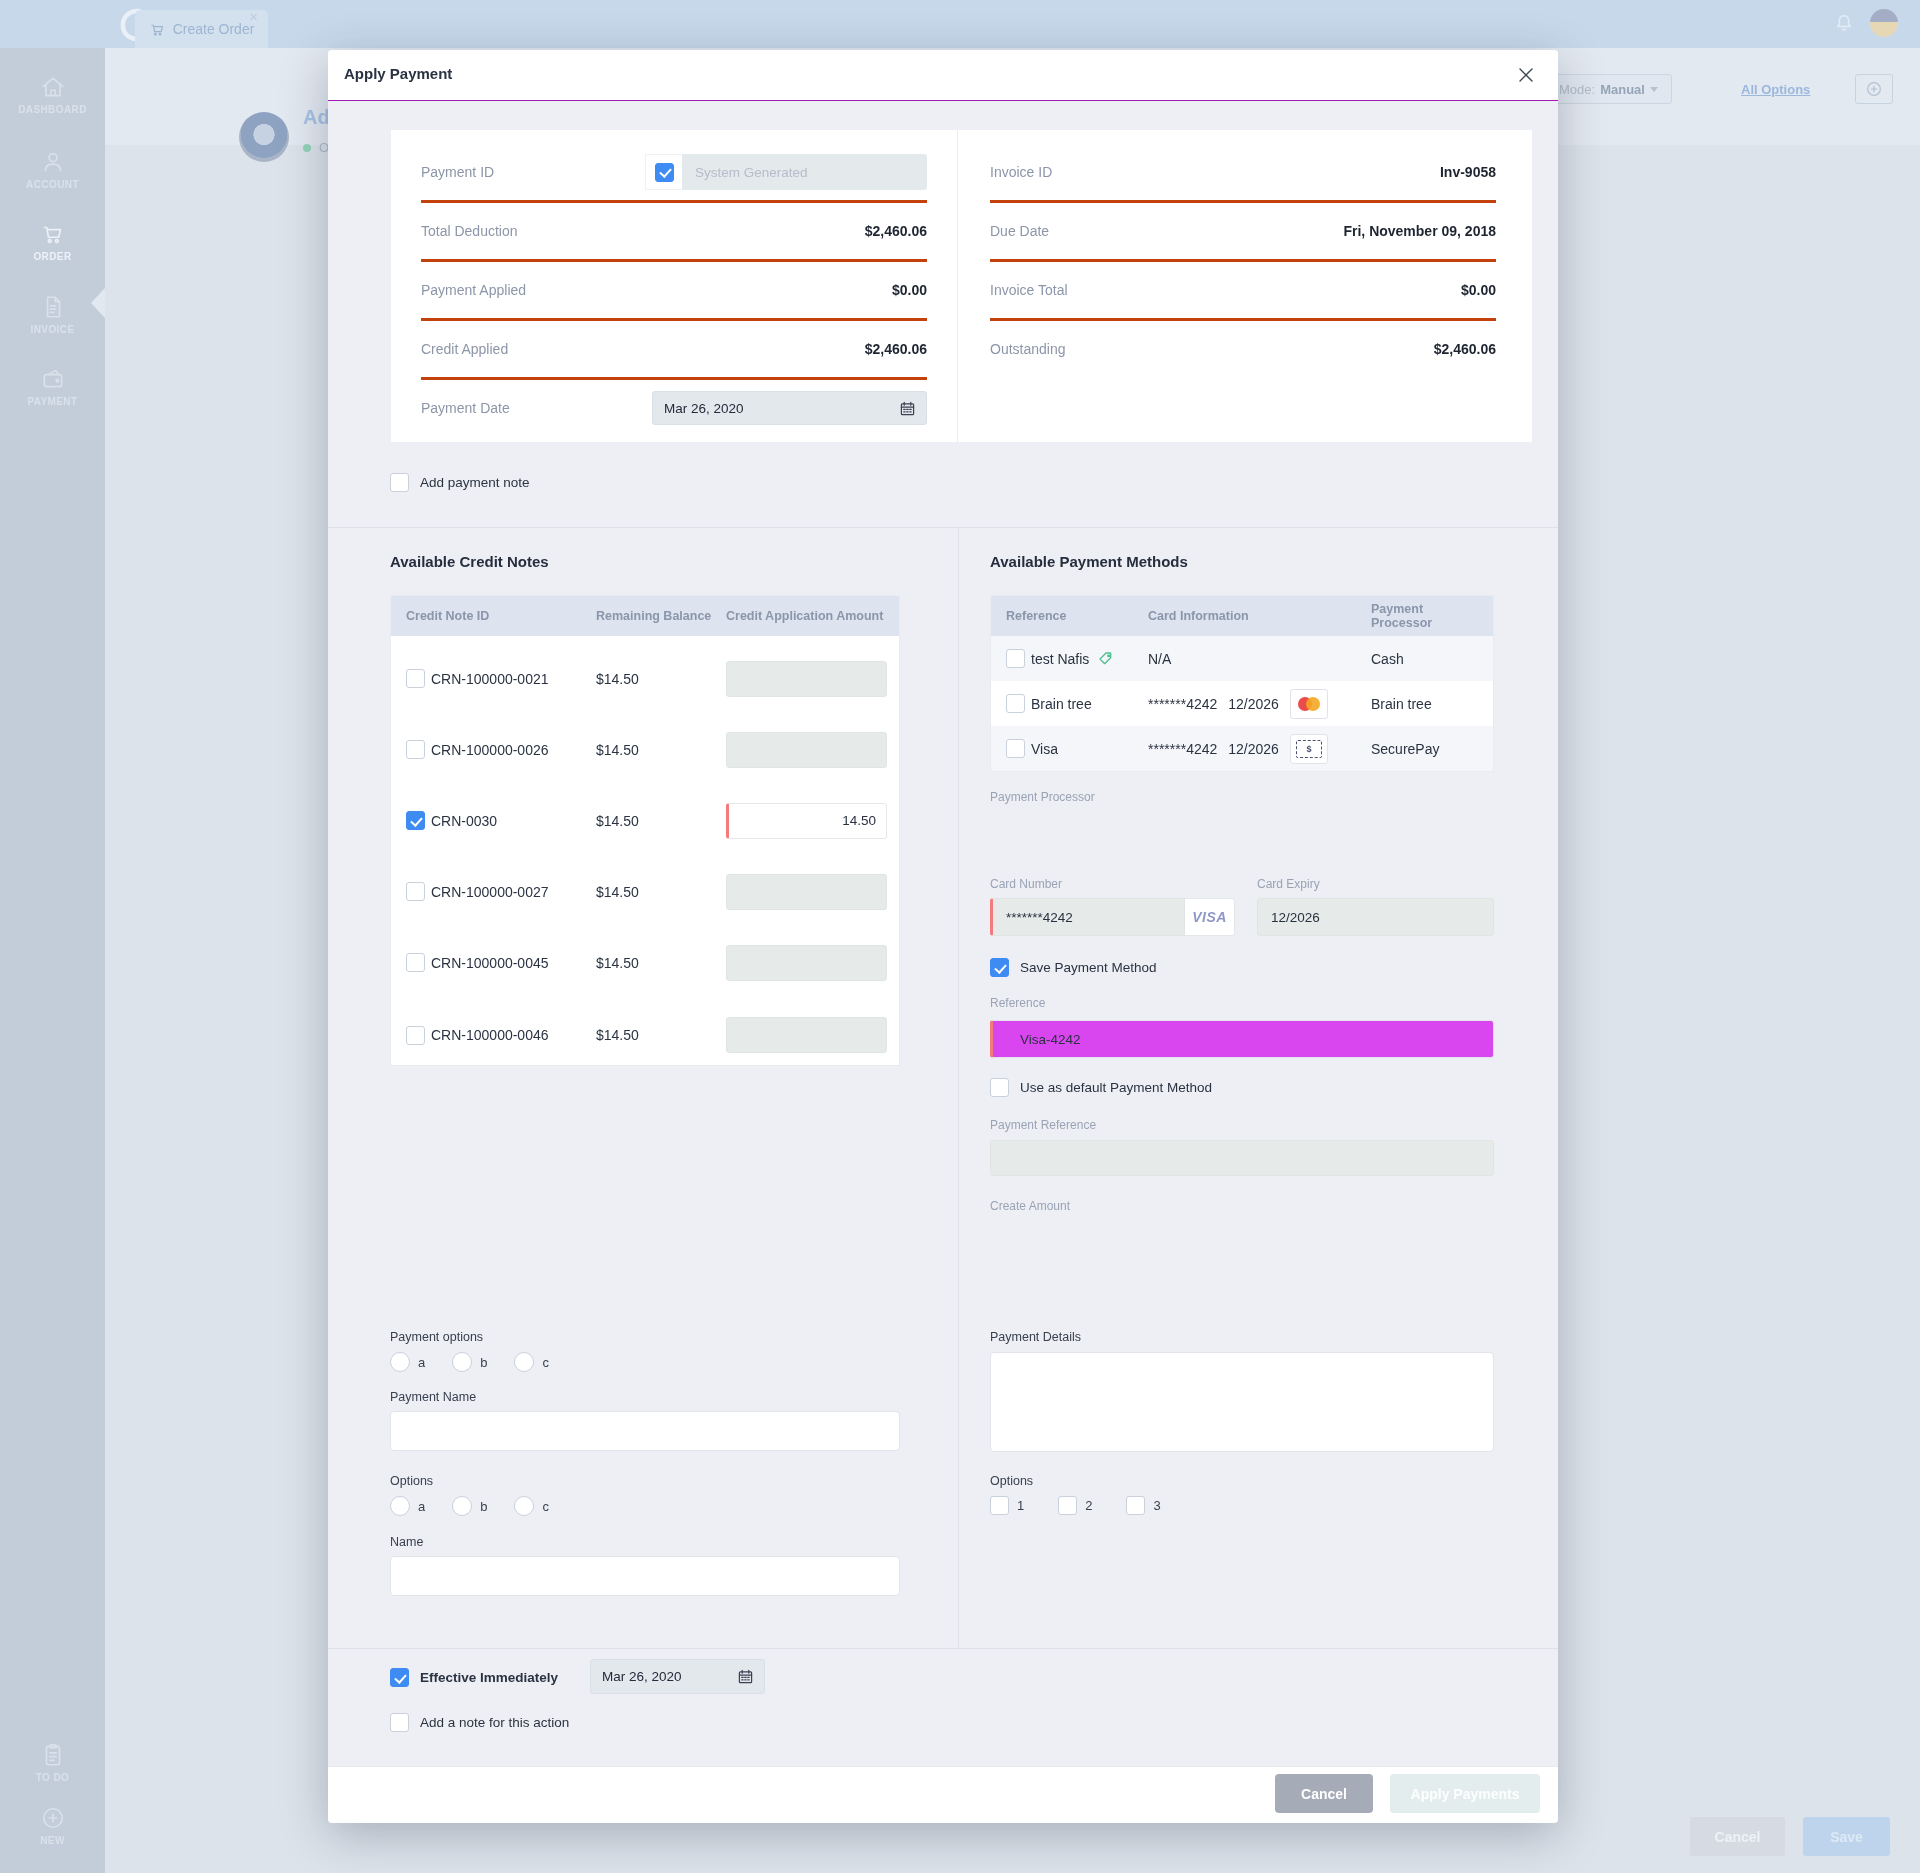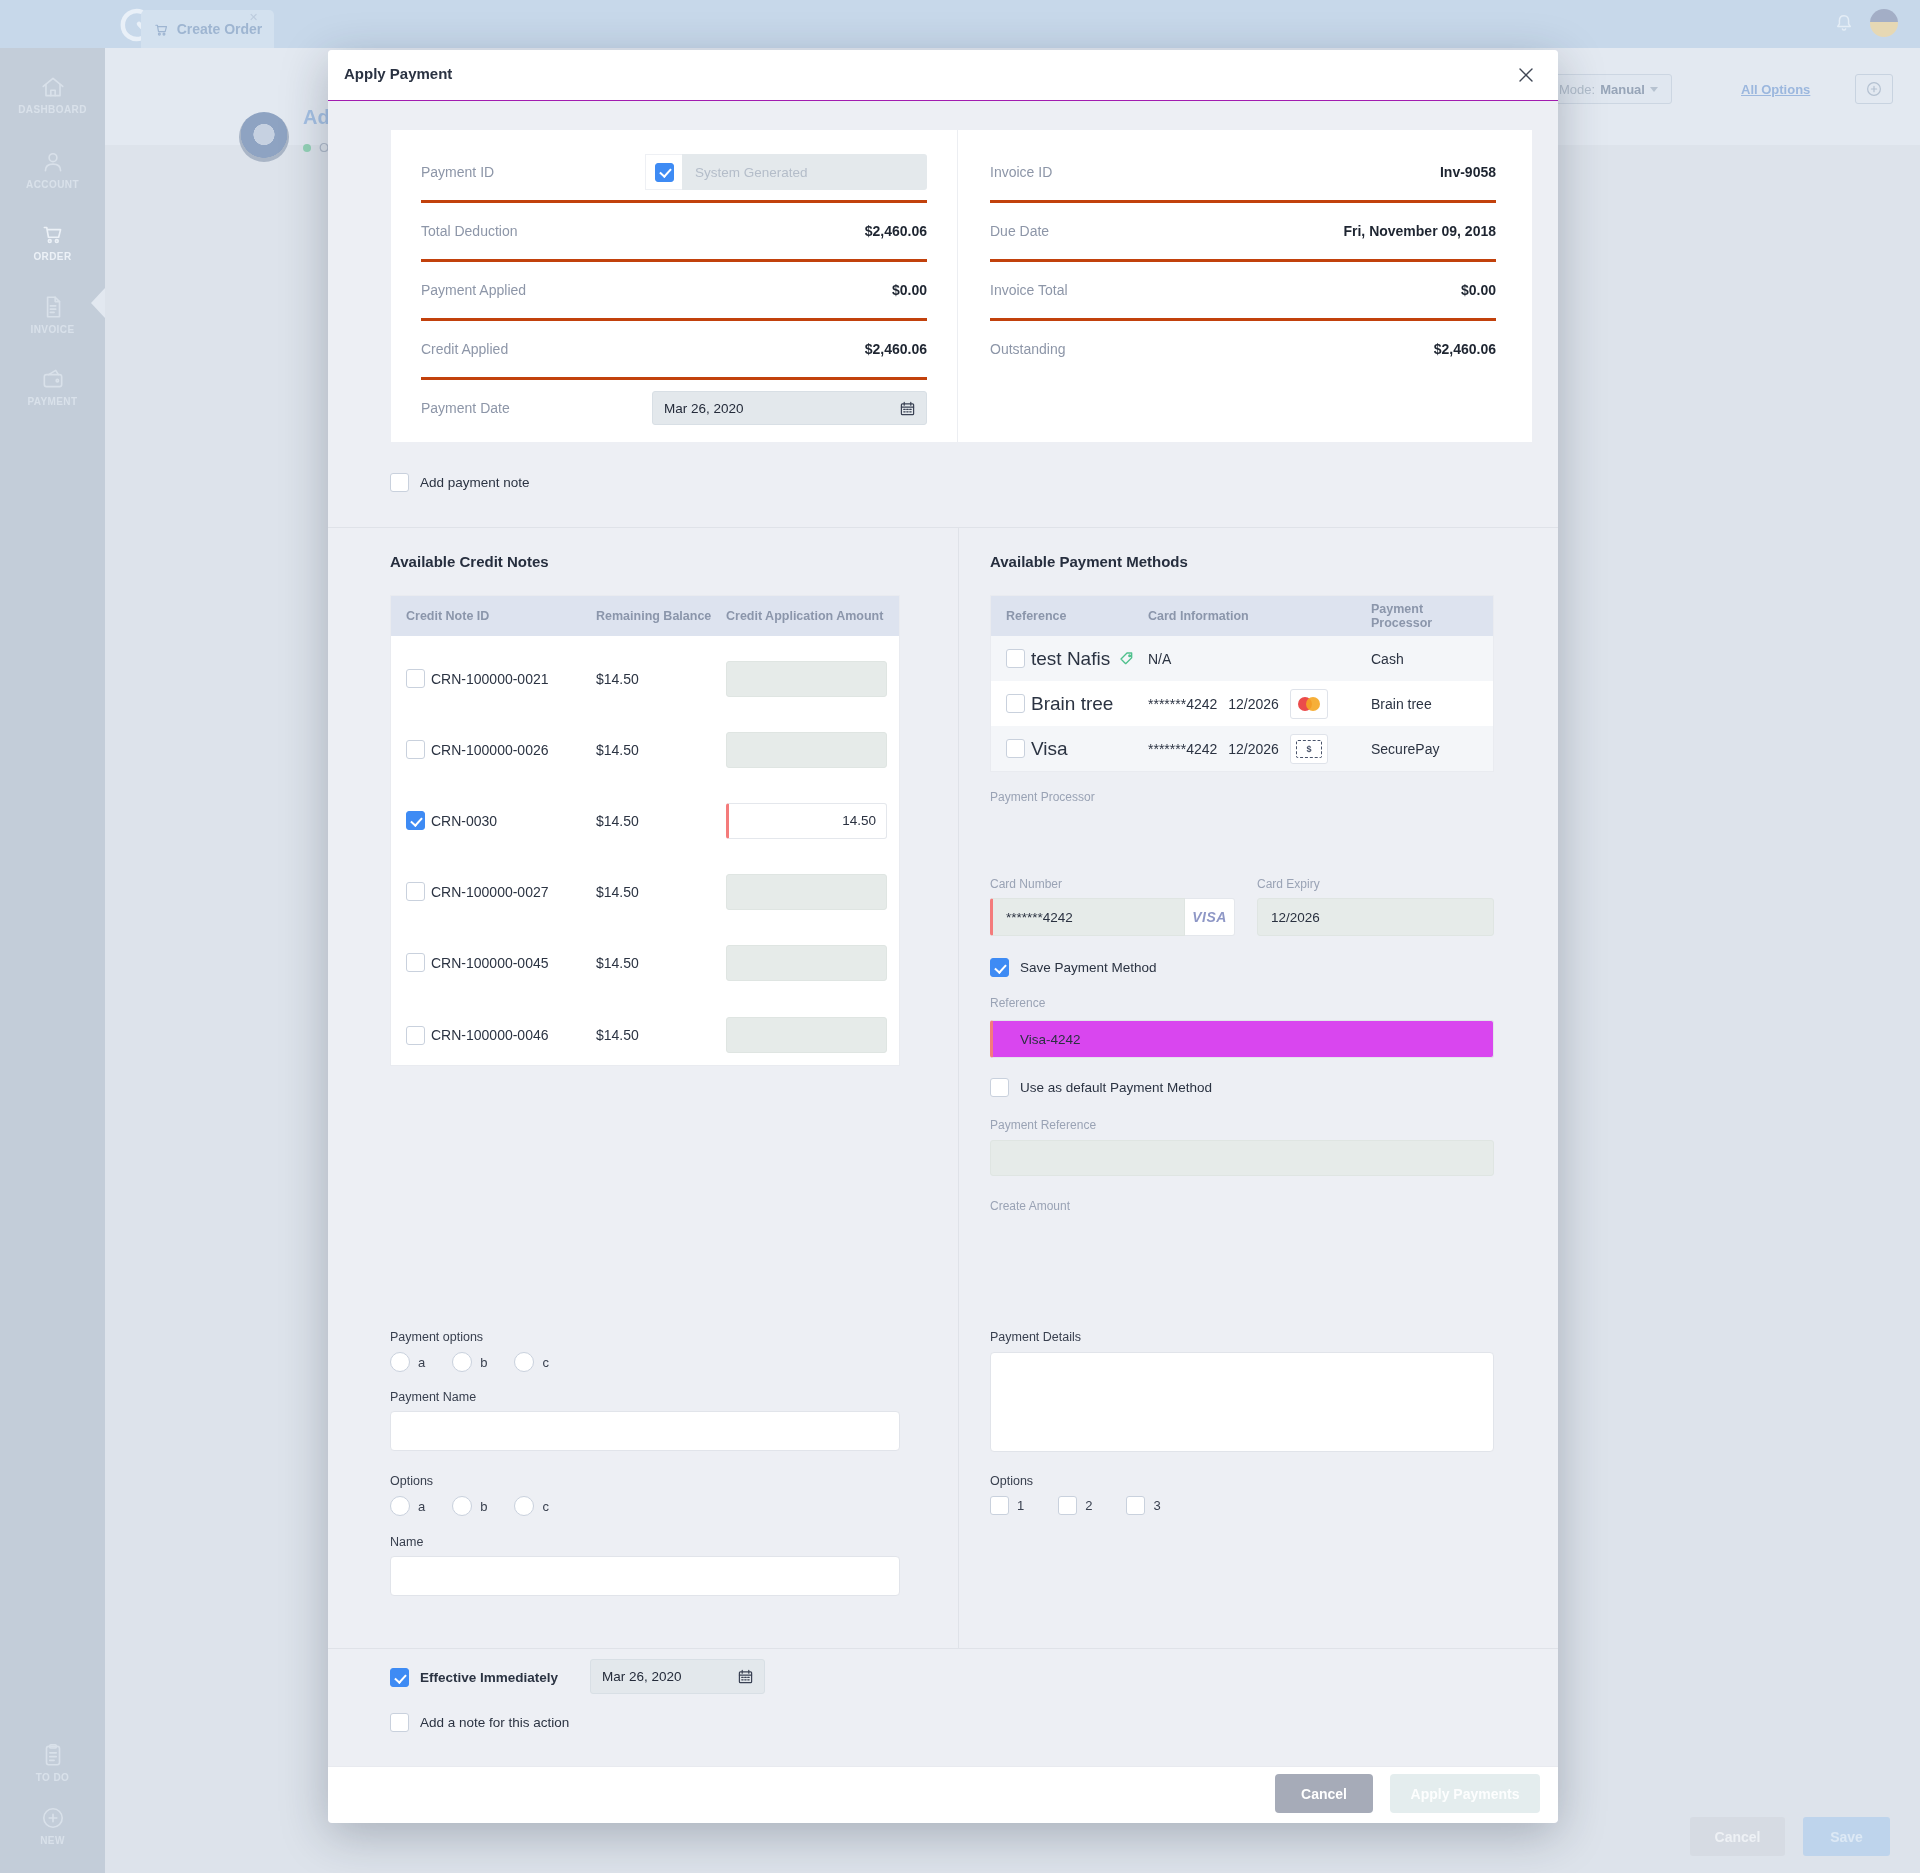--- a/index.html
+++ b/index.html
@@ -24,22 +24,22 @@
   .bd-alloptions{left:1741px;top:82px;font-size:13px;font-weight:bold;color:#9bb7de;text-decoration:underline;}
   .bd-plusbtn{left:1855px;top:74px;width:36px;height:28px;border:1px solid #c8d3e0;border-radius:3px;
      display:flex;align-items:center;justify-content:center;}
   .bd-cancelbtn{left:1690px;top:1817px;width:95px;height:39px;background:#d6dbe3;border-radius:3px;
      color:#eef1f5;font-weight:bold;font-size:14px;display:flex;align-items:center;justify-content:center;}
   .bd-savebtn{left:1803px;top:1817px;width:87px;height:39px;background:#bed4ec;border-radius:3px;
      color:#dde9f5;font-weight:bold;font-size:14px;display:flex;align-items:center;justify-content:center;}
 
   .bd-header{left:0;top:0;width:1920px;height:48px;background:#c7d8ea;}
   .bd-logo{left:106px;top:4px;}
-  .bd-tab{left:141px;top:10px;width:133px;height:38px;background:#d3e1ef;border-radius:5px 5px 0 0;
-     display:flex;align-items:center;justify-content:center;gap:7px;font-size:14px;color:#9eb5d1;font-weight:bold;}
+  .bd-tab{left:135px;top:10px;width:133px;height:38px;background:#d3e1ef;border-radius:5px 5px 0 0;
+     display:flex;align-items:center;justify-content:center;gap:7px;font-size:14px;color:#9eb5d1;}
   .bd-tabclose{left:249px;top:11px;font-size:11px;color:#bccbdd;}
   .bd-bell{left:1833px;top:12px;}
   .bd-avatar{left:1870px;top:9px;width:28px;height:28px;border-radius:50%;overflow:hidden;
      background:linear-gradient(180deg,#a3aec6 0 46%,#e6d8b4 46% 100%);}
 
   .bd-sidebar{left:0;top:48px;width:105px;height:1825px;background:#c3cdd9;}
   .sb-item{position:absolute;left:0;width:105px;display:flex;flex-direction:column;align-items:center;gap:4px;}
   .sb-item span{font-size:10px;font-weight:bold;letter-spacing:.4px;color:#d9e1ea;}
   .sb-item svg{stroke:#d9e1ea;fill:none;stroke-width:1.5;stroke-linecap:round;stroke-linejoin:round;}
   .sb-item.active span{color:#ecf1f7;}
@@ -96,21 +96,21 @@
   .credit-table .trow{height:57px;display:grid;grid-template-columns:25px 165px 130px 1fr;align-items:center;padding:14px 12px 0 15px;}
   .ctxt{font-size:14px;color:#2b3342;}
   .credit-input{height:36px;background:#e6ebe9;border:1px solid #dfe5e2;border-radius:3px;box-sizing:border-box;}
   .credit-input.filled{background:#fff;border:1px solid #e4e7ec;border-left:3px solid #f47b7b;
      width:100%;font-size:13.5px;color:#2a3140;text-align:right;padding:0 10px;outline:none;font-family:inherit;}
 
   .methods-table{left:662px;top:545px;width:504px;box-sizing:border-box;}
   .methods-table .thead{grid-template-columns:142px 223px 1fr;padding:0 10px 0 15px;}
   .methods-table .trow{height:45px;display:grid;grid-template-columns:25px 117px 223px 1fr;align-items:center;padding:0 10px 0 15px;}
   .methods-table .trow.alt{background:#f4f6f9;}
-  .refcell{display:flex;align-items:center;gap:9px;font-size:19px;color:#2b3342;}
+  .refcell{display:flex;align-items:center;gap:9px;font-size:14px;color:#2b3342;}
   .cardcell{display:flex;align-items:center;gap:11px;font-size:14px;color:#2b3342;}
   .iconbox{width:36px;height:28px;background:#fff;border:1px solid #dfe3ea;border-radius:3px;
      display:flex;align-items:center;justify-content:center;}
   .mc{position:relative;width:22px;height:14px;}
   .mc i{position:absolute;top:0;width:14px;height:14px;border-radius:50%;}
   .mc i.r{left:0;background:#eb4b4b;} .mc i.o{left:8px;background:#f5a623;opacity:.9;}
   .moneyicon{width:24px;height:16px;border:1.4px dashed #49536a;border-radius:2px;
      font-size:9px;color:#49536a;display:flex;align-items:center;justify-content:center;font-weight:bold;}
 
   .flabel{font-size:12px;color:#9aa3b5;}

